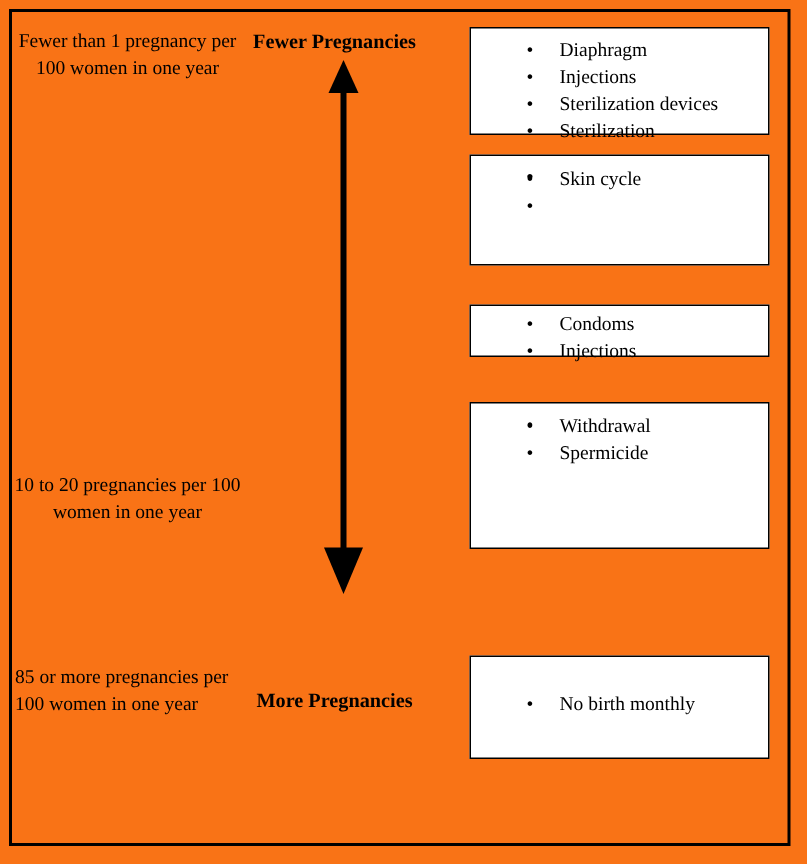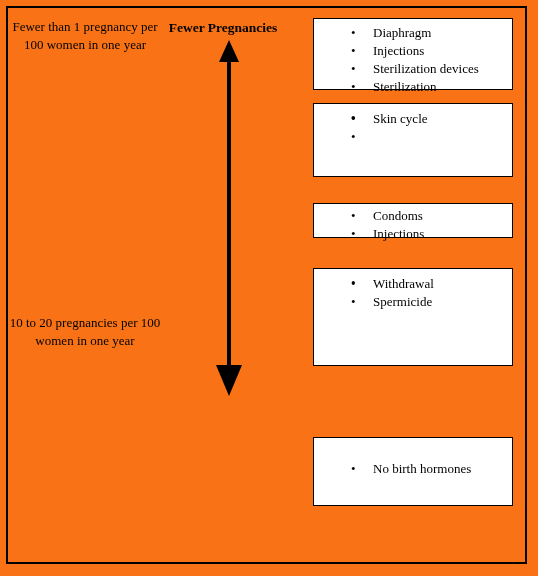--- a/index.html
+++ b/index.html
@@ -110,23 +110,25 @@
 <body>
 
 <div id="page">
 
   <div id="outer-frame"></div>
 
   <div id="rate-low" class="rate-label centered">Fewer than 1 pregnancy per 100 women in one year</div>
 
   <div id="rate-mid" class="rate-label centered">10 to 20 pregnancies per 100 women in one year</div>
 
+  <div id="rate-high" class="rate-label">85 or more pregnancies per 100 women in one year</div>
 
   <div id="heading-fewer" class="axis-heading">Fewer Pregnancies</div>
 
+  <div id="heading-more" class="axis-heading">More Pregnancies</div>
 
   <div id="arrow">
     <svg width="36" height="356" viewBox="0 0 36 356" aria-hidden="true">
       <line x1="18" y1="14" x2="18" y2="336" stroke="#000000" stroke-width="4"></line>
       <polygon points="18,0 8,22 28,22" fill="#000000"></polygon>
       <polygon points="18,356 5,325 31,325" fill="#000000"></polygon>
     </svg>
   </div>
 
   <div id="box-1" class="option-box">
@@ -191,18 +193,18 @@
         <span class="bullet">•</span>
         <span>Spermicide</span>
       </li>
     </ul>
   </div>
 
   <div id="box-5" class="option-box">
     <ul class="option-list">
       <li class="option-item">
         <span class="bullet">•</span>
-        <span>No birth hormones</span>
+        <span>No birth monthly</span>
       </li>
     </ul>
   </div>
 
 </div>
 
 </body></html>

